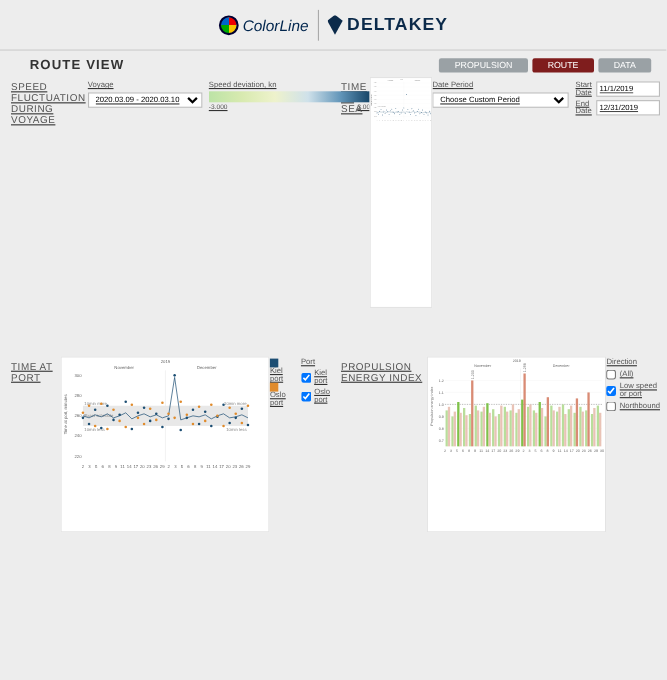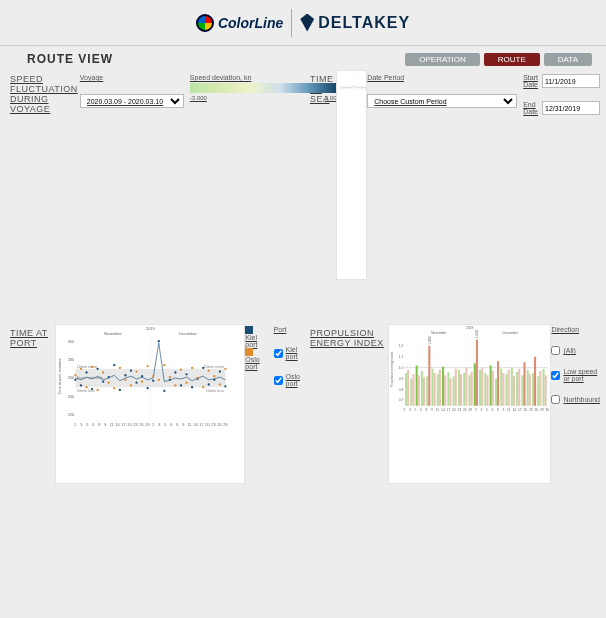--- a/index.html
+++ b/index.html
@@ -25,21 +25,21 @@
     display: flex;
     align-items: center;
     gap: 4px;
   }
   .logo-colorline .swirl {
     width: 18px; height: 18px; border-radius: 50%;
     background: conic-gradient(#e00 0 25%, #f7c200 25% 50%, #0a0 50% 75%, #06c 75% 100%);
     border: 2px solid #003;
   }
   .logo-colorline .txt {
-    font-weight: bold; font-size: 14px; color: #00254d;
+    font-weight: normal; font-size: 14px; color: #00254d;
   }
   .logo-colorline .txt i { font-style: italic; color: #00254d; }
   .vdiv { width: 1px; height: 28px; background: #aaa; }
   .logo-deltakey {
     display: flex; align-items: center; gap: 4px;
   }
   .logo-deltakey .diamond {
     width: 14px; height: 18px;
     background: #0b2a4a;
     clip-path: polygon(50% 0, 100% 30%, 50% 100%, 0 30%);
@@ -109,21 +109,21 @@
   .mapbox .attrib {
     position: absolute; left: 4px; bottom: 3px;
     color: #777; font-size: 5px;
   }
   .mapbox svg.route { position: absolute; inset:0; }
 
   .controls-row {
     display: flex; gap: 6px; margin-top: 4px; align-items:flex-start;
     font-size: 7px; color:#555;
   }
-  .ctl { display:flex; flex-direction:column; gap:13px; }
+  .ctl { display:flex; flex-direction:column; gap:3px; }
   .select, .input {
     font-size: 7px; height: 14px;
     border: 1px solid #bbb; background:#fff;
     padding: 0 2px;
   }
   .select { width: 104px; }
   .gradient-legend {
     display:flex; flex-direction:column; gap:2px;
   }
   .gradient-bar {
@@ -166,21 +166,21 @@
   <div class="vdiv"></div>
   <div class="logo-deltakey">
     <div class="diamond"></div>
     <div class="txt">DELTAKEY</div>
   </div>
 </div>
 
 <div class="titlebar">
   <h1>ROUTE VIEW</h1>
   <div class="tabs">
-    <div class="tab">OPERATION</div>
+    <div class="tab">PROPULSION</div>
     <div class="tab active">ROUTE</div>
     <div class="tab">DATA</div>
   </div>
 </div>
 
 <div class="grid">
 
   <div class="card">
     <div class="panel-title">SPEED FLUCTUATION DURING VOYAGE</div>
     <div class="mapbox">
@@ -319,21 +319,21 @@
           <text x="234.8" y="204" text-anchor="middle" class="ylab">18</text>
           <text x="247.6" y="204" text-anchor="middle" class="ylab">21</text>
           <text x="260.4" y="204" text-anchor="middle" class="ylab">24</text>
           <text x="273.2" y="204" text-anchor="middle" class="ylab">27</text>
           <text x="286" y="204" text-anchor="middle" class="ylab">30</text>
         </svg>
     </div>
     <div class="controls-row">
       <div class="ctl" style="flex:1">
         <span>Date Period</span>
-        <select class="select" style="width:150px">
+        <select class="select" style="width:124px">
           <option>Choose Custom Period</option>
         </select>
       </div>
       <div class="ctl">
         <div style="display:flex;gap:4px;align-items:center">
           <span>Start Date</span>
           <input class="input" style="width: 58px;" value="11/1/2019">
         </div>
         <div style="display:flex;gap:4px;align-items:center">
           <span>End Date</span>

